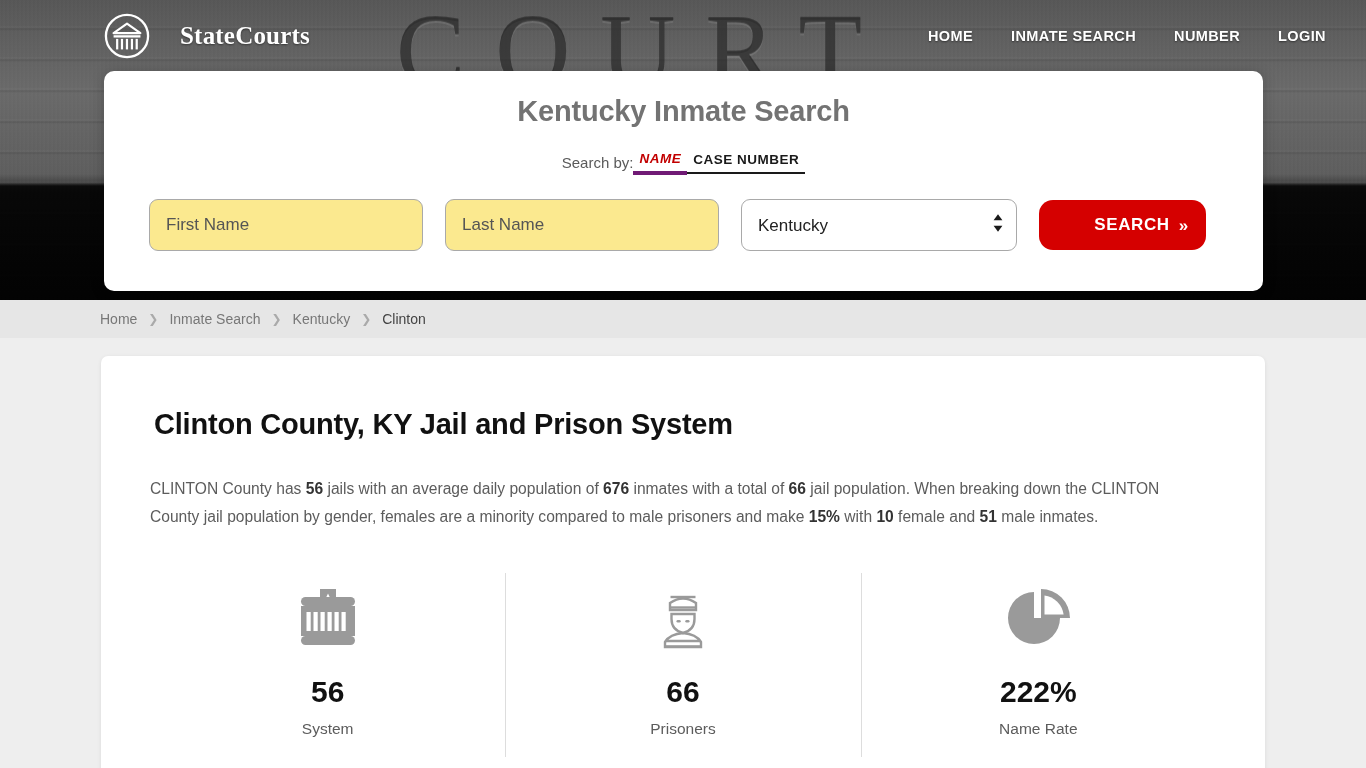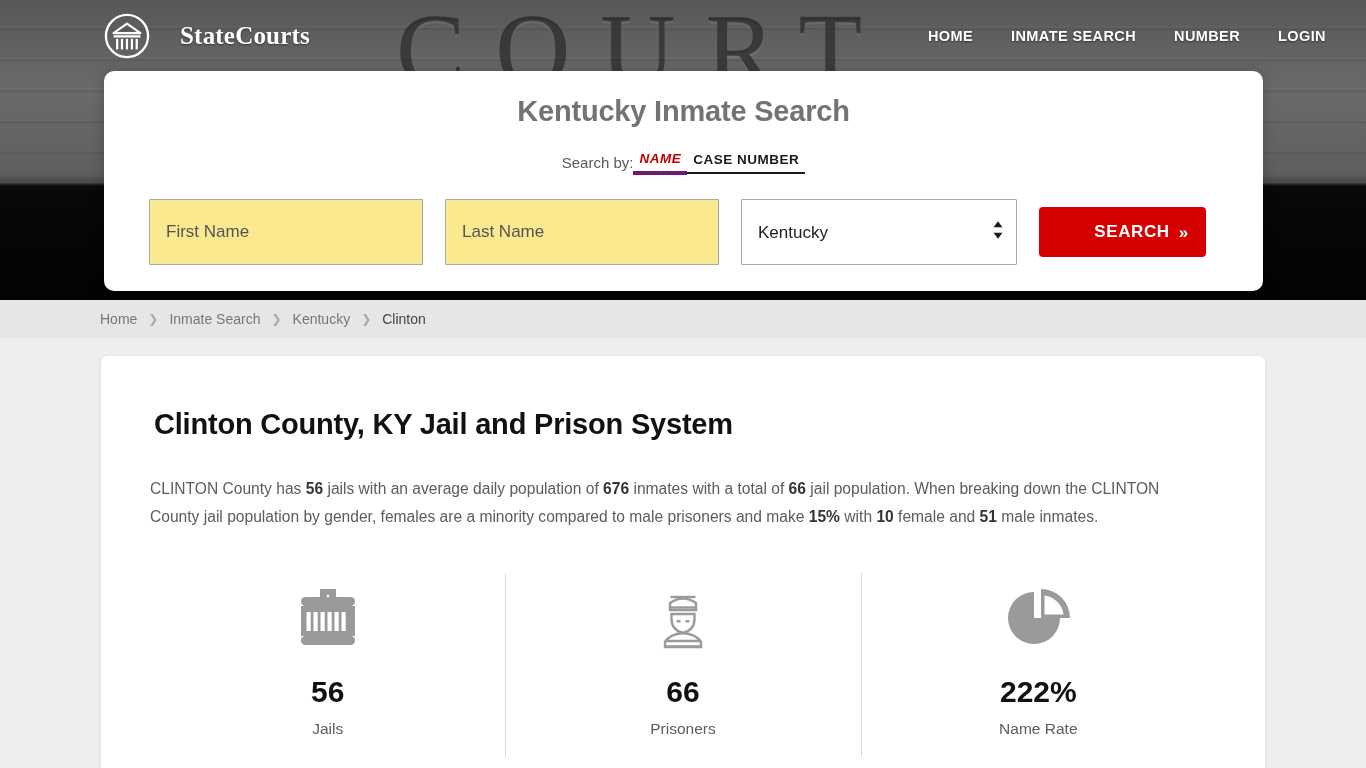--- a/index.html
+++ b/index.html
@@ -153,23 +153,23 @@
   .tab.active { color: #c20000; border-bottom: 4px solid #701a75; font-style: italic; }
   .tab.inactive { color: #1a1a1a; border-bottom: 2px solid #1a1a1a; }
 
   .form-row {
     display: flex;
     align-items: center;
     gap: 22px;
     margin-top: 24px;
   }
   .fld {
-    height: 66px;
+    height: 52px;
     border: 1px solid #a9a9a9;
-    border-radius: 1px;
+    border-radius: 9px;
     font-size: 17px;
     font-family: inherit;
     padding: 0 16px;
     outline: none;
   }
   .fld.name {
     width: 274px;
     background: #fbe98f;
     color: #444444;
   }
@@ -189,21 +189,21 @@
     transform: translateY(-50%);
     pointer-events: none;
     display: block;
   }
   .btn-search {
     width: 167px;
     height: 50px;
     background: #d50000;
     color: #ffffff;
     border: none;
-    border-radius: 4px;
+    border-radius: 14px;
     font-size: 17px;
     font-weight: bold;
     letter-spacing: 0.6px;
     font-family: inherit;
     cursor: pointer;
     display: flex;
     align-items: center;
     justify-content: center;
     gap: 9px;
     padding-left: 44px;
@@ -378,21 +378,21 @@
               <rect x="13.5" y="29" width="4.2" height="19"></rect>
               <rect x="20.5" y="29" width="4.2" height="19"></rect>
               <rect x="27.5" y="29" width="4.2" height="19"></rect>
               <rect x="34.5" y="29" width="4.2" height="19"></rect>
               <rect x="41.5" y="29" width="4.2" height="19"></rect>
               <rect x="48.5" y="29" width="4.2" height="19"></rect>
             </g>
           </svg>
         </div>
         <div class="stat-value">56</div>
-        <div class="stat-label">Jails</div>
+        <div class="stat-label">System</div>
       </div>
 
       <div class="stat">
         <div class="stat-icon">
           <svg width="70" height="70" viewBox="0 0 70 70" aria-hidden="true">
             <g fill="none" stroke="#9a9a9a" stroke-width="2.4">
               <path d="M22 20 q13 -9 26 0 v7 h-26 Z"></path>
               <path d="M22.5 14 h25"></path>
               <path d="M22 24.5 h26"></path>
               <path d="M23.5 31 h23 v5 q0 11 -11.5 14 Q23.5 47 23.5 36 Z"></path>

